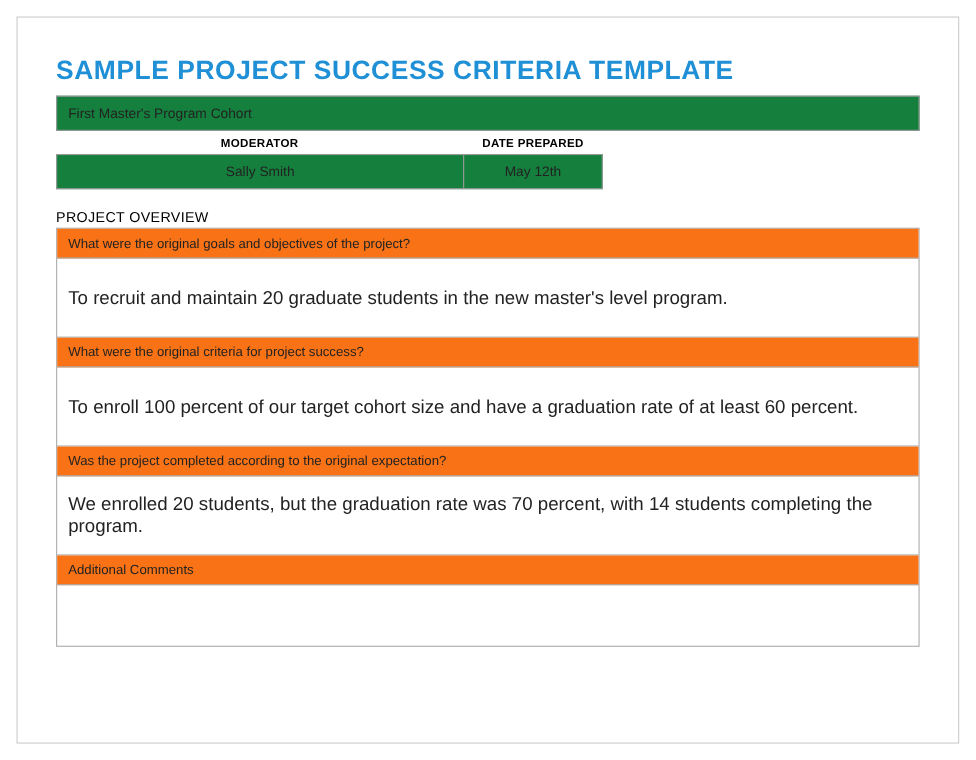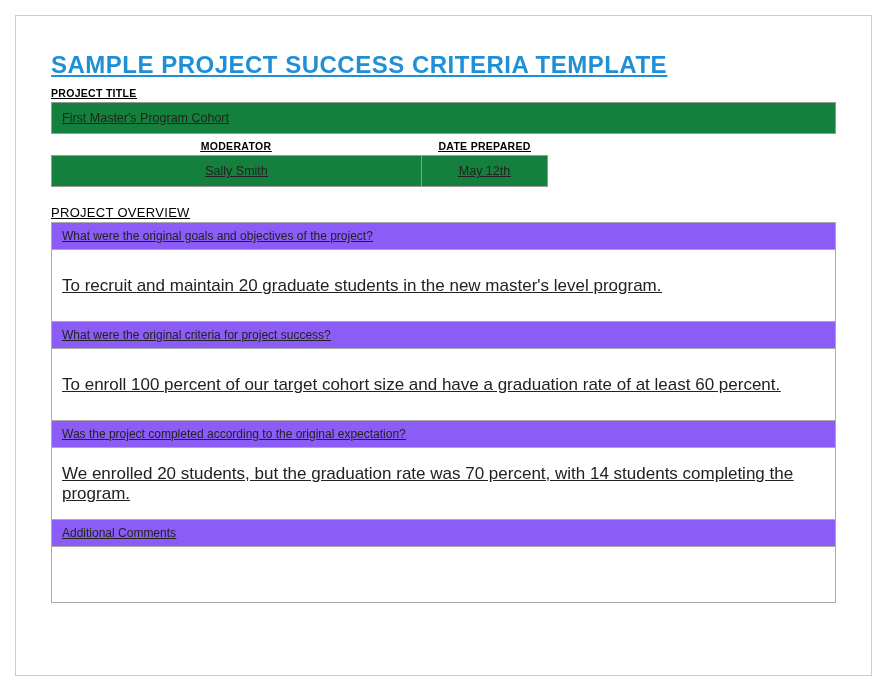--- a/index.html
+++ b/index.html
@@ -1,19 +1,18 @@
 <!DOCTYPE html>
 <html><head>
   <meta charset="utf-8">
   <style>
     * {
       box-sizing: border-box;
       margin: 0;
       padding: 0;
-      text-decoration: underline;
     }
     body {
       font-family: "Century Gothic", "Trebuchet MS", Arial, sans-serif;
       background: #fff;
       padding: 15px;
     }
     .page {
       border: 1px solid #ccc;
       padding: 35px 35px 35px 35px;
       width: 857px;
@@ -66,21 +65,21 @@
       letter-spacing: 0.3px;
       margin-top: 18px;
       margin-bottom: 2px;
       color: #000;
     }
     .overview-table {
       border: 1px solid #aaa;
       width: 100%;
     }
     .question {
-      background: #8b5cf6;
+      background: #f97316;
       border-bottom: 1px solid #aaa;
       padding: 6px 10px;
       font-size: 12px;
       color: #222;
     }
     .answer {
       border-bottom: 1px solid #aaa;
       padding: 10px 10px;
       font-size: 17px;
       color: #222;
@@ -97,21 +96,20 @@
       margin-bottom: 6px;
     }
   </style>
 </head>
 <body>
 
 <div class="page">
 
   <div class="title">SAMPLE PROJECT SUCCESS CRITERIA TEMPLATE</div>
 
-  <div class="field-label">PROJECT TITLE</div>
   <div class="field-box project-title-box">First Master's Program Cohort</div>
 
   <div class="top-row">
     <div class="col mod">
       <div class="field-label">MODERATOR</div>
       <div class="field-box">Sally Smith</div>
     </div>
     <div class="col date">
       <div class="field-label">DATE PREPARED</div>
       <div class="field-box">May 12th</div>

